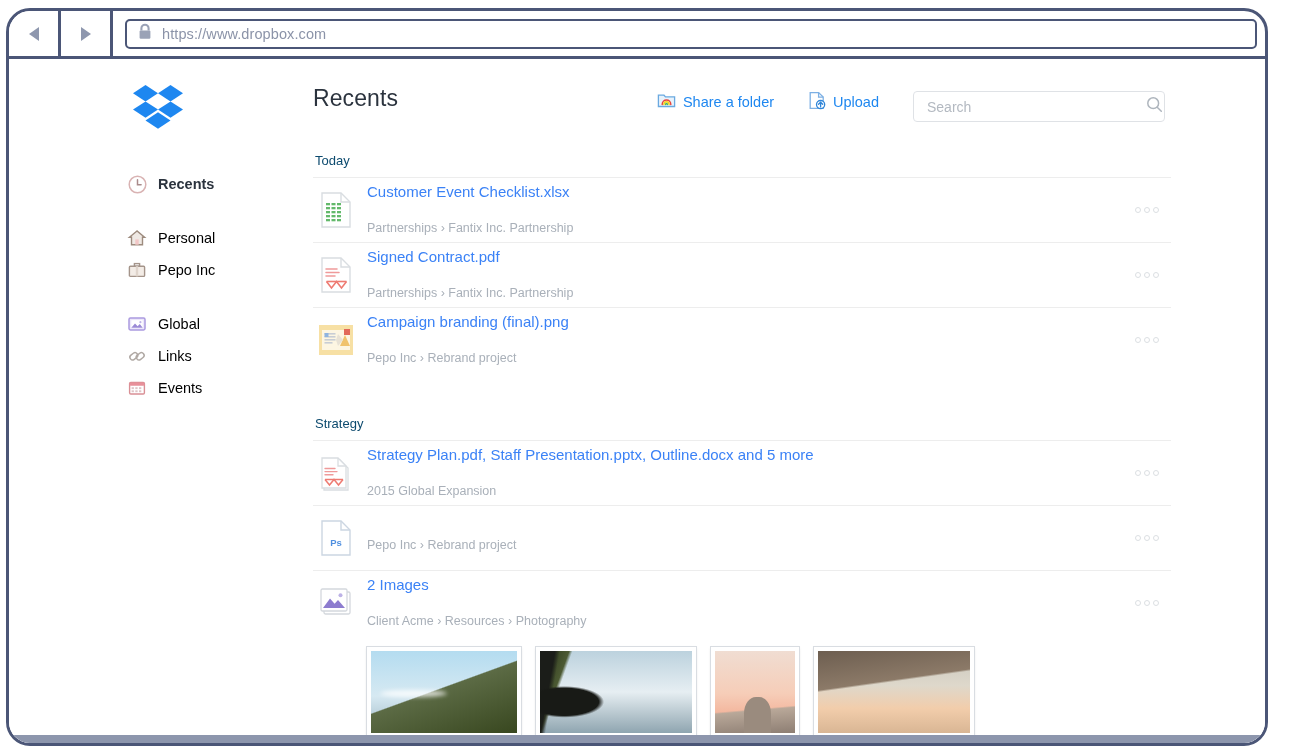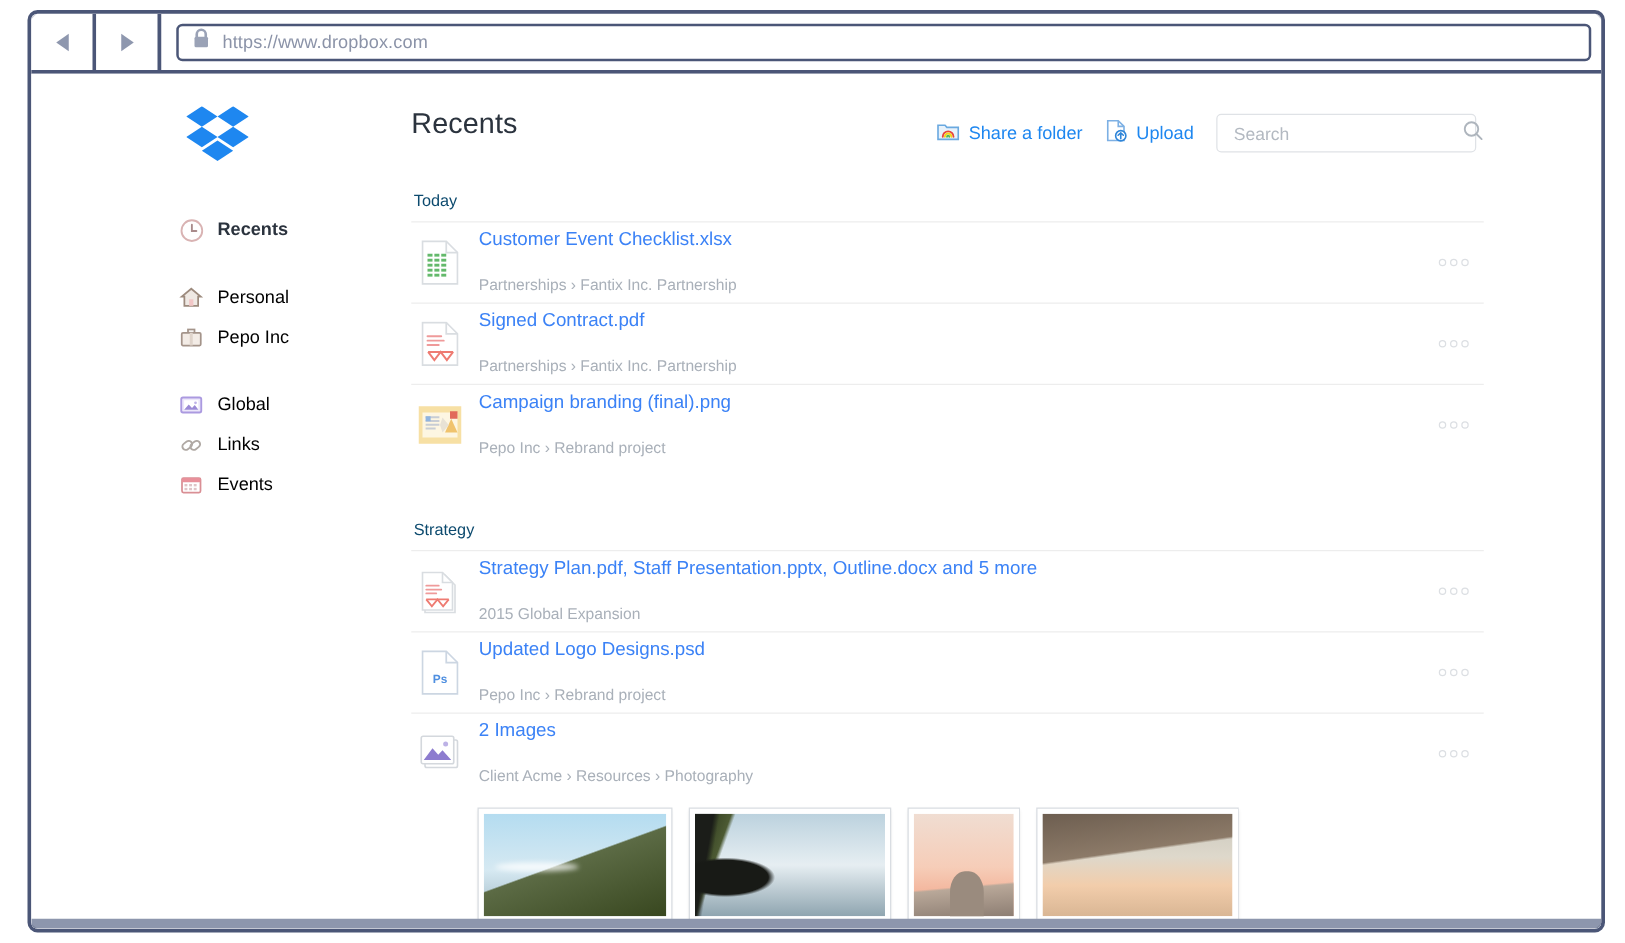--- a/index.html
+++ b/index.html
@@ -7,24 +7,24 @@
     margin: 0; padding: 0;
     width: 1300px; height: 754px;
     background: #ffffff;
     font-family: "Liberation Sans", sans-serif;
     overflow: hidden;
   }
 
   
   #browser-window {
     position: absolute;
-    left: 22px; top: 8px;
+    left: 6px; top: 8px;
     width: 1262px; height: 738px;
     border: 3px solid #4b5677;
-    border-radius: 8px;
+    border-radius: 24px;
     background: #fff;
     overflow: hidden;
   }
   #browser-window::after{
     content:"";
     position:absolute; left:-3px; top:-3px; right:-3px; bottom:-3px;
     border:1px solid rgba(75,86,119,.30);
     border-radius:15px;
     pointer-events:none;
   }
@@ -85,29 +85,29 @@
 
   
   #content{ position:absolute; left:284px; top:0; right:100px; }
   #page-title{
     position:absolute; left:20px; top:26px;
     font-size:23px; color:#2b333e; font-weight:normal;
     letter-spacing:.1px;
   }
   #header-actions{
     position:absolute; right:0; top:32px;
-    display:flex; align-items:center; gap:0;
+    display:flex; align-items:flex-start; gap:16px;
   }
   .hdr-btn{
     display:flex; align-items:center; gap:7px;
     margin-right:18px; cursor:pointer;
   }
   .hdr-btn span{ font-size:14.5px; color:#1e87f0; }
   #search-box{
-    width:208px; height:31px;
+    width:252px; height:31px;
     border:1px solid #dfe2e6; border-radius:4px;
     display:flex; align-items:center; padding:0 1px 0 11px;
   }
   #search-input{
     flex:1; border:none; outline:none;
     font-family:"Liberation Sans", sans-serif;
     font-size:14px; color:#9aa1ab; background:transparent;
   }
   #search-input::placeholder{ color:#b3b9c1; }
 
@@ -475,21 +475,20 @@
 
         <div class="row">
           <div class="row-ico">
             <svg width="30" height="36" viewBox="0 0 30 36">
               <path d="M1 1h19l9 9v25H1z" fill="#fff" stroke="#ccd6e2" stroke-width="1.4"></path>
               <path d="M20 1v9h9" fill="none" stroke="#ccd6e2" stroke-width="1.4"></path>
               <text x="15" y="26" text-anchor="middle" font-family="Liberation Sans, sans-serif" font-size="9.5" font-weight="bold" fill="#4f8fe0">Ps</text>
             </svg>
           </div>
           <div class="row-txt">
-            <div class="row-name">Updated Logo Designs.psd</div>
             <div class="row-path">Pepo Inc › Rebrand project</div>
           </div>
           <div class="dots">
             <span class="dot"></span>
             <span class="dot"></span>
             <span class="dot"></span>
           </div>
         </div>
 
         <div class="row">

